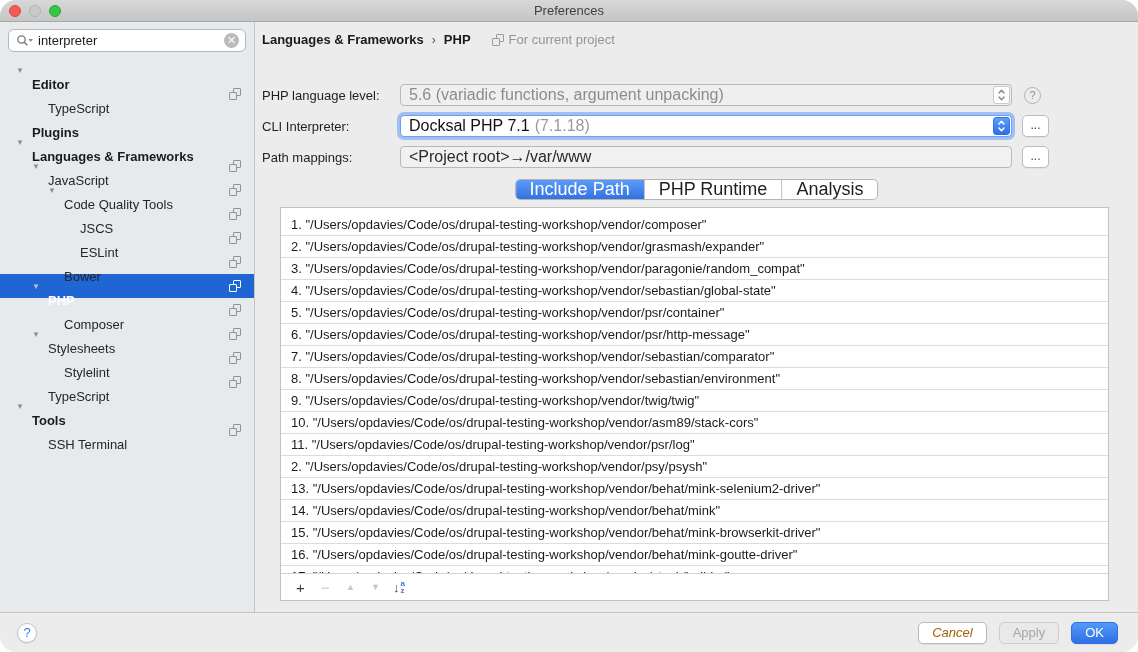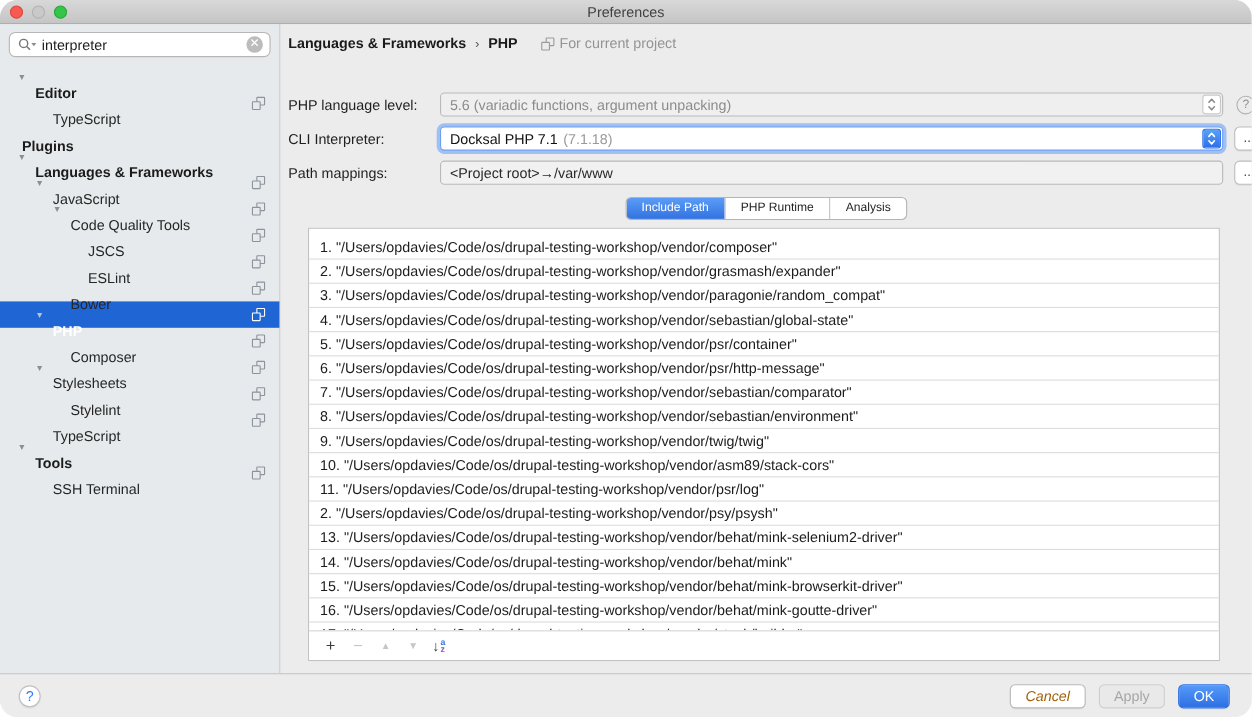--- a/index.html
+++ b/index.html
@@ -47,33 +47,33 @@
   .crumbs { position:absolute; left:7px; top:10px; display:flex; align-items:center; font-size:13px; }
   .crumb { font-weight:bold; color:#1a1a1a; cursor:pointer; }
   .crumb-sep { margin:0 8px; color:#555; font-size:12px; }
   .forproject { display:flex; align-items:center; margin-left:16px; color:#949494; }
   .forproject .copyicon i { border-color:#9b9b9b; }
   .forproject .copyicon b { border-color:#9b9b9b; background:#ececec; }
   .forproject span { margin-left:5px; font-size:13px; }
 
   .formrow { position:absolute; left:7px; display:flex; align-items:center; }
   .formrow .flabel { width:138px; flex:none; font-size:13px; color:#1f1f1f; }
-  .field { width:712px; height:22px; border:1px solid #b9b9b9; border-radius:4px; display:flex; align-items:center; padding-left:8px; font-size:13px; position:relative; background:#f1f1f1; }
+  .field { width:612px; height:22px; border:1px solid #b9b9b9; border-radius:4px; display:flex; align-items:center; padding-left:8px; font-size:16px; position:relative; background:#f1f1f1; }
   .field.disabled { color:#8c8c8c; background:#efefef; }
   .stepper { position:absolute; right:1px; top:1px; bottom:1px; width:17px; border-radius:3px; background:#fff; border:1px solid #c9c9c9; display:flex; flex-direction:column; align-items:center; justify-content:center; cursor:pointer; }
   .stepper svg { display:block; }
   .combo-focus { background:#fff; border-color:#6ca0f5; box-shadow:0 0 0 3px rgba(100,155,245,.55); color:#111; }
   .combo-focus .stepper { background:linear-gradient(180deg,#59a0f9,#2f6fe8); border-color:#2f6fe8; }
   .ver { color:#9a9a9a; margin-left:5px; }
   .browse { width:27px; height:22px; margin-left:10px; background:#fff; border:1px solid #bdbdbd; border-radius:5px; font-size:12px; color:#444; line-height:18px; text-align:center; cursor:pointer; box-shadow:0 1px 0 rgba(0,0,0,.05); }
   .helpcircle { width:17px; height:17px; margin-left:12px; border:1px solid #b3b3b3; border-radius:50%; color:#8f8f8f; font-size:11px; line-height:15px; text-align:center; cursor:pointer; background:transparent; flex:none; }
 
   
   .tabs { position:absolute; top:157px; left:50%; transform:translateX(-50%); display:flex; border:1px solid #b4b4b4; border-radius:5px; overflow:hidden; background:#fff; height:21px; }
-  .tab { padding:0 14px; font-size:11px; color:#1f1f1f; line-height:19px; border-left:1px solid #c2c2c2; cursor:pointer; }
+  .tab { padding:0 14px; font-size:18px; color:#1f1f1f; line-height:19px; border-left:1px solid #c2c2c2; cursor:pointer; }
   .tab:first-child { border-left:none; }
   .tab.active { background:linear-gradient(180deg,#5b9cf8,#3272e0); color:#fff; border-left-color:#3272e0; }
 
   
   .listpanel { position:absolute; left:25px; top:185px; width:829px; height:394px; background:#fff; border:1px solid #c2c2c2; display:flex; flex-direction:column; overflow:hidden; }
   .listbody { flex:1; overflow:hidden; padding-top:6px; }
   .lrow { height:22px; line-height:21px; font-size:13px; color:#1c1c1c; padding-left:10px; border-bottom:1px solid #dcdcdc; white-space:nowrap; cursor:default; }
   .listtoolbar { flex:none; height:27px; border-top:1px solid #d4d4d4; background:#fff; display:flex; align-items:center; padding-left:8px; gap:2px; }
   .tbtn { width:23px; height:21px; display:flex; align-items:center; justify-content:center; font-size:15px; color:#3c3c3c; cursor:pointer; }
   .tbtn.dis { color:#c6c6c6; cursor:default; }
@@ -127,21 +127,21 @@
           </div>
           <div class="tree-row" style="padding-left: 30px;">
             <span class="arrow"></span>
             <span class="lbl">TypeScript</span>
             <span class="sp"></span>
             <span class="copyicon">
               <i></i>
               <b></b>
             </span>
           </div>
-          <div class="tree-row bold" style="padding-left: 2px;">
+          <div class="tree-row bold" style="padding-left: 14px;">
             <span class="arrow"></span>
             <span class="lbl">Plugins</span>
             <span class="sp"></span>
           </div>
           <div class="tree-row bold" style="padding-left: 14px;">
             <span class="arrow">▼</span>
             <span class="lbl">Languages &amp; Frameworks</span>
             <span class="sp"></span>
           </div>
           <div class="tree-row" style="padding-left: 30px;">

